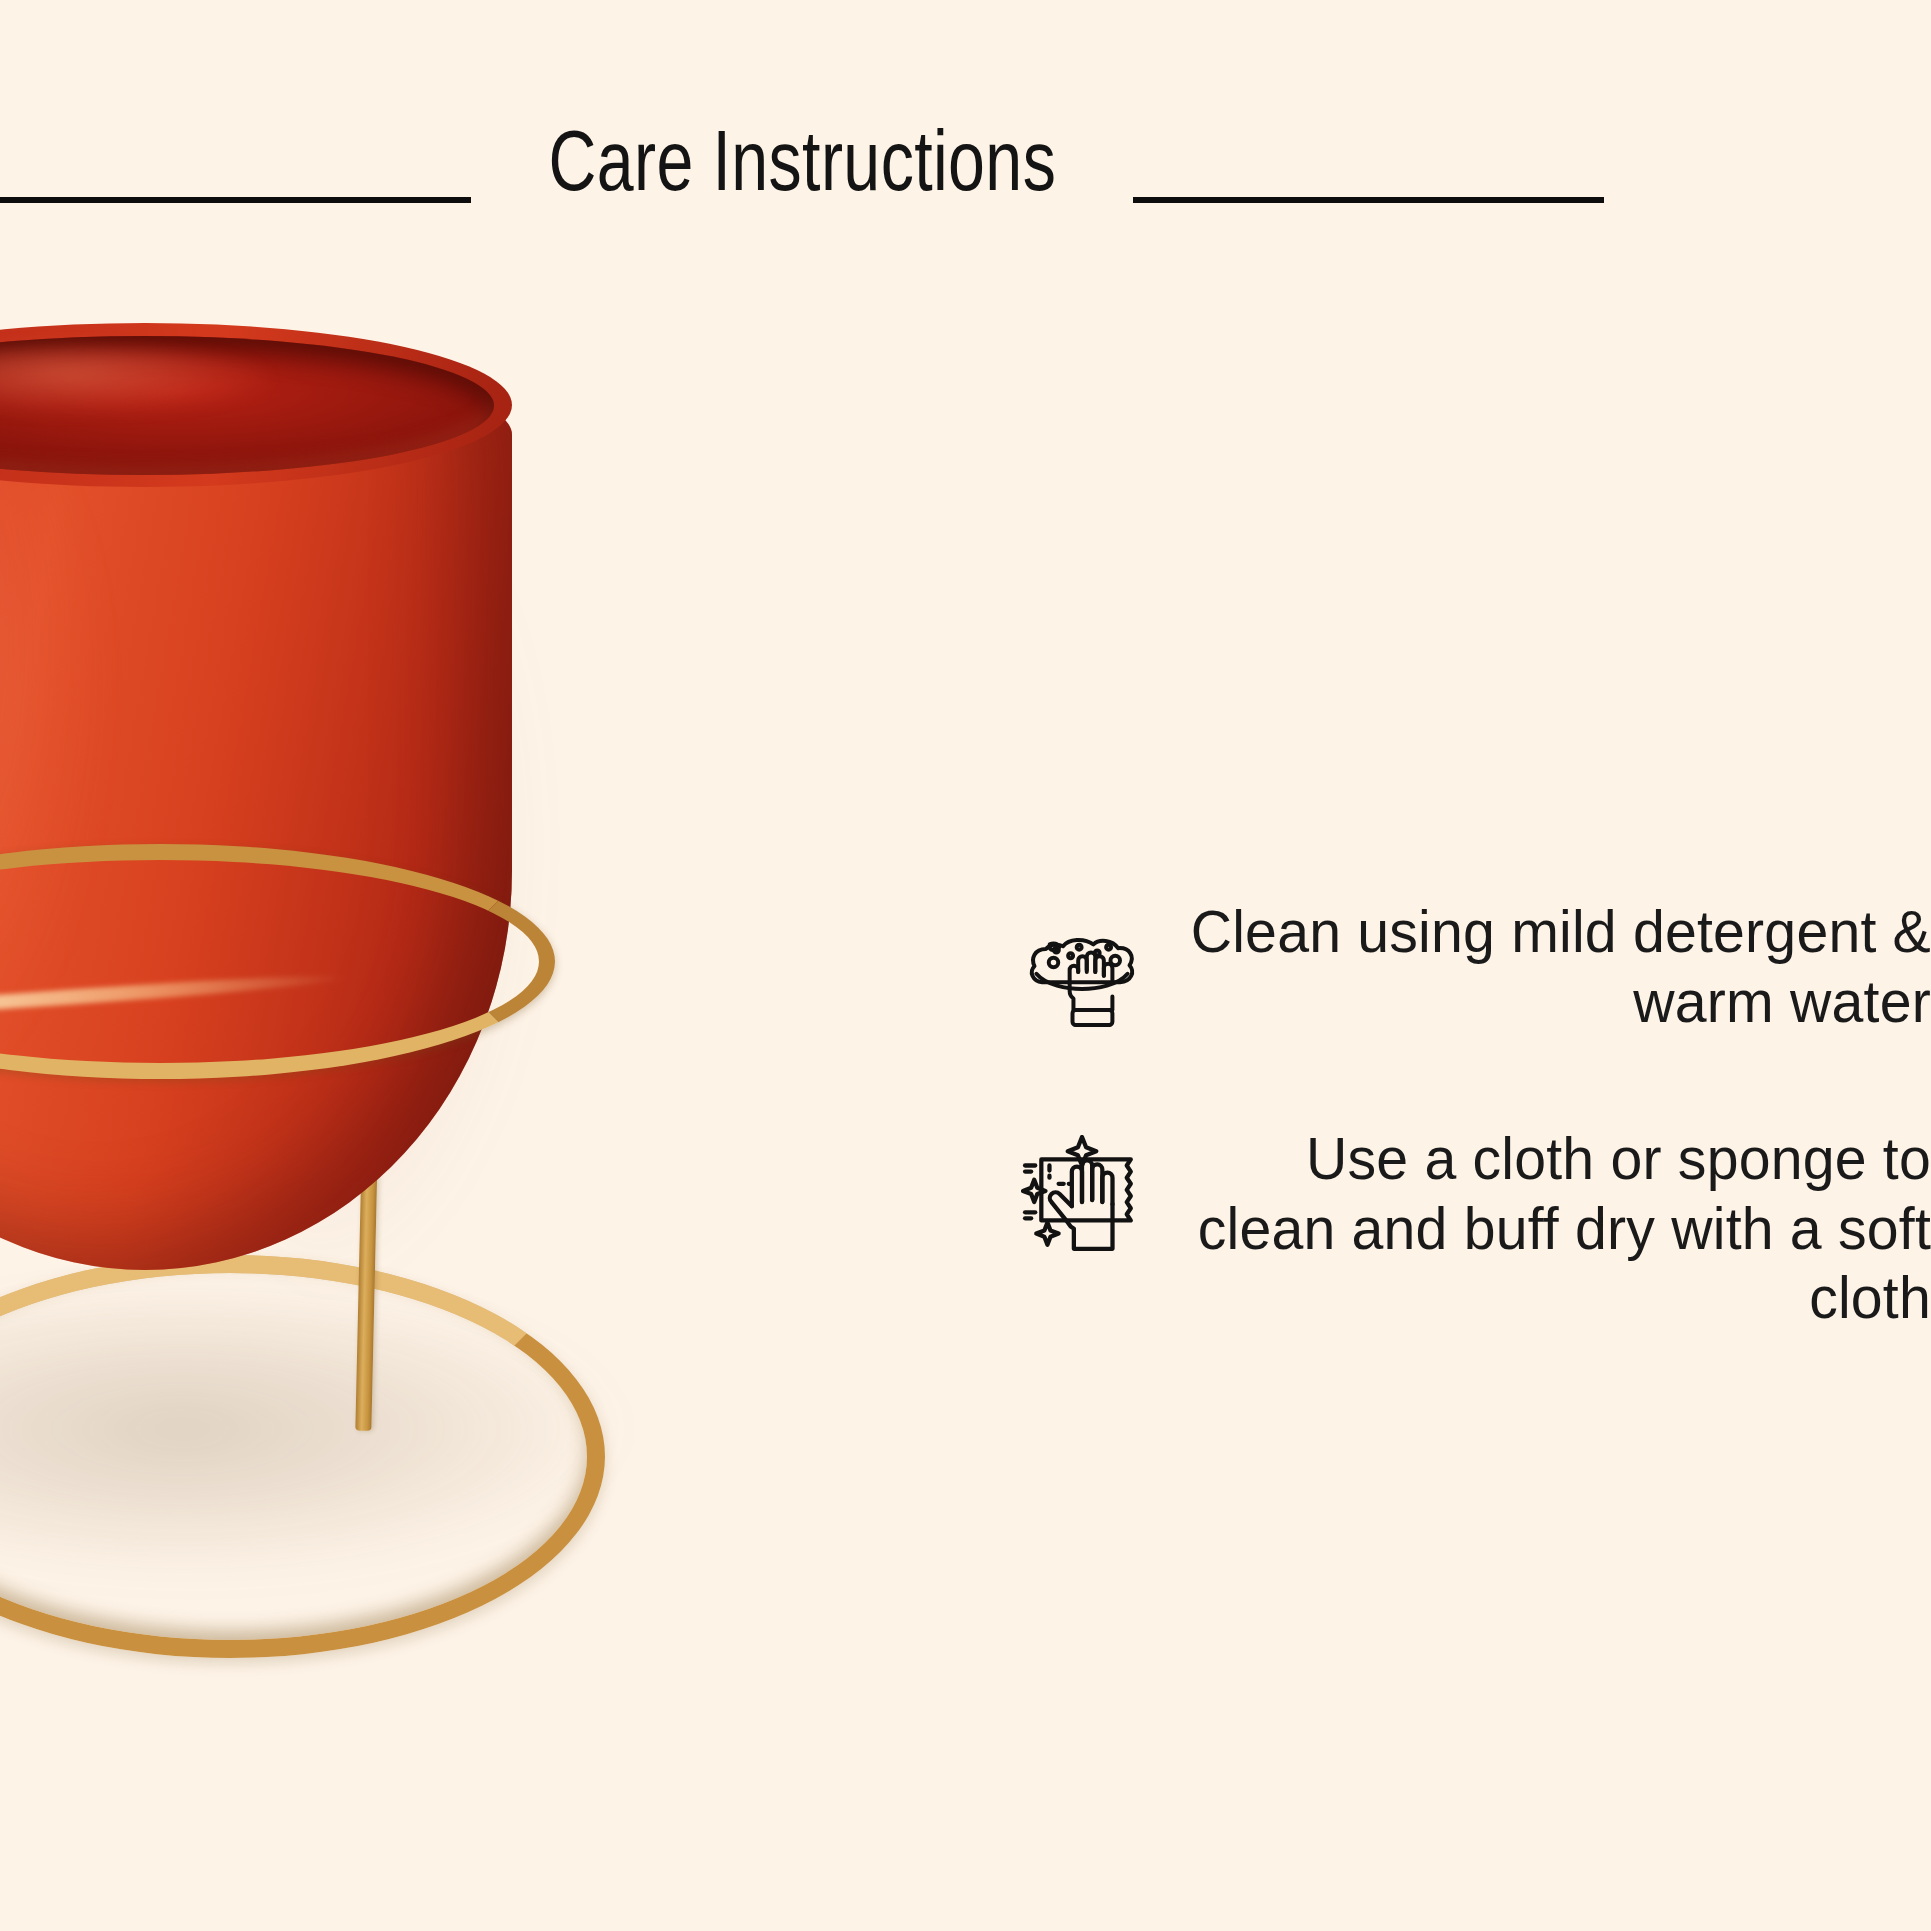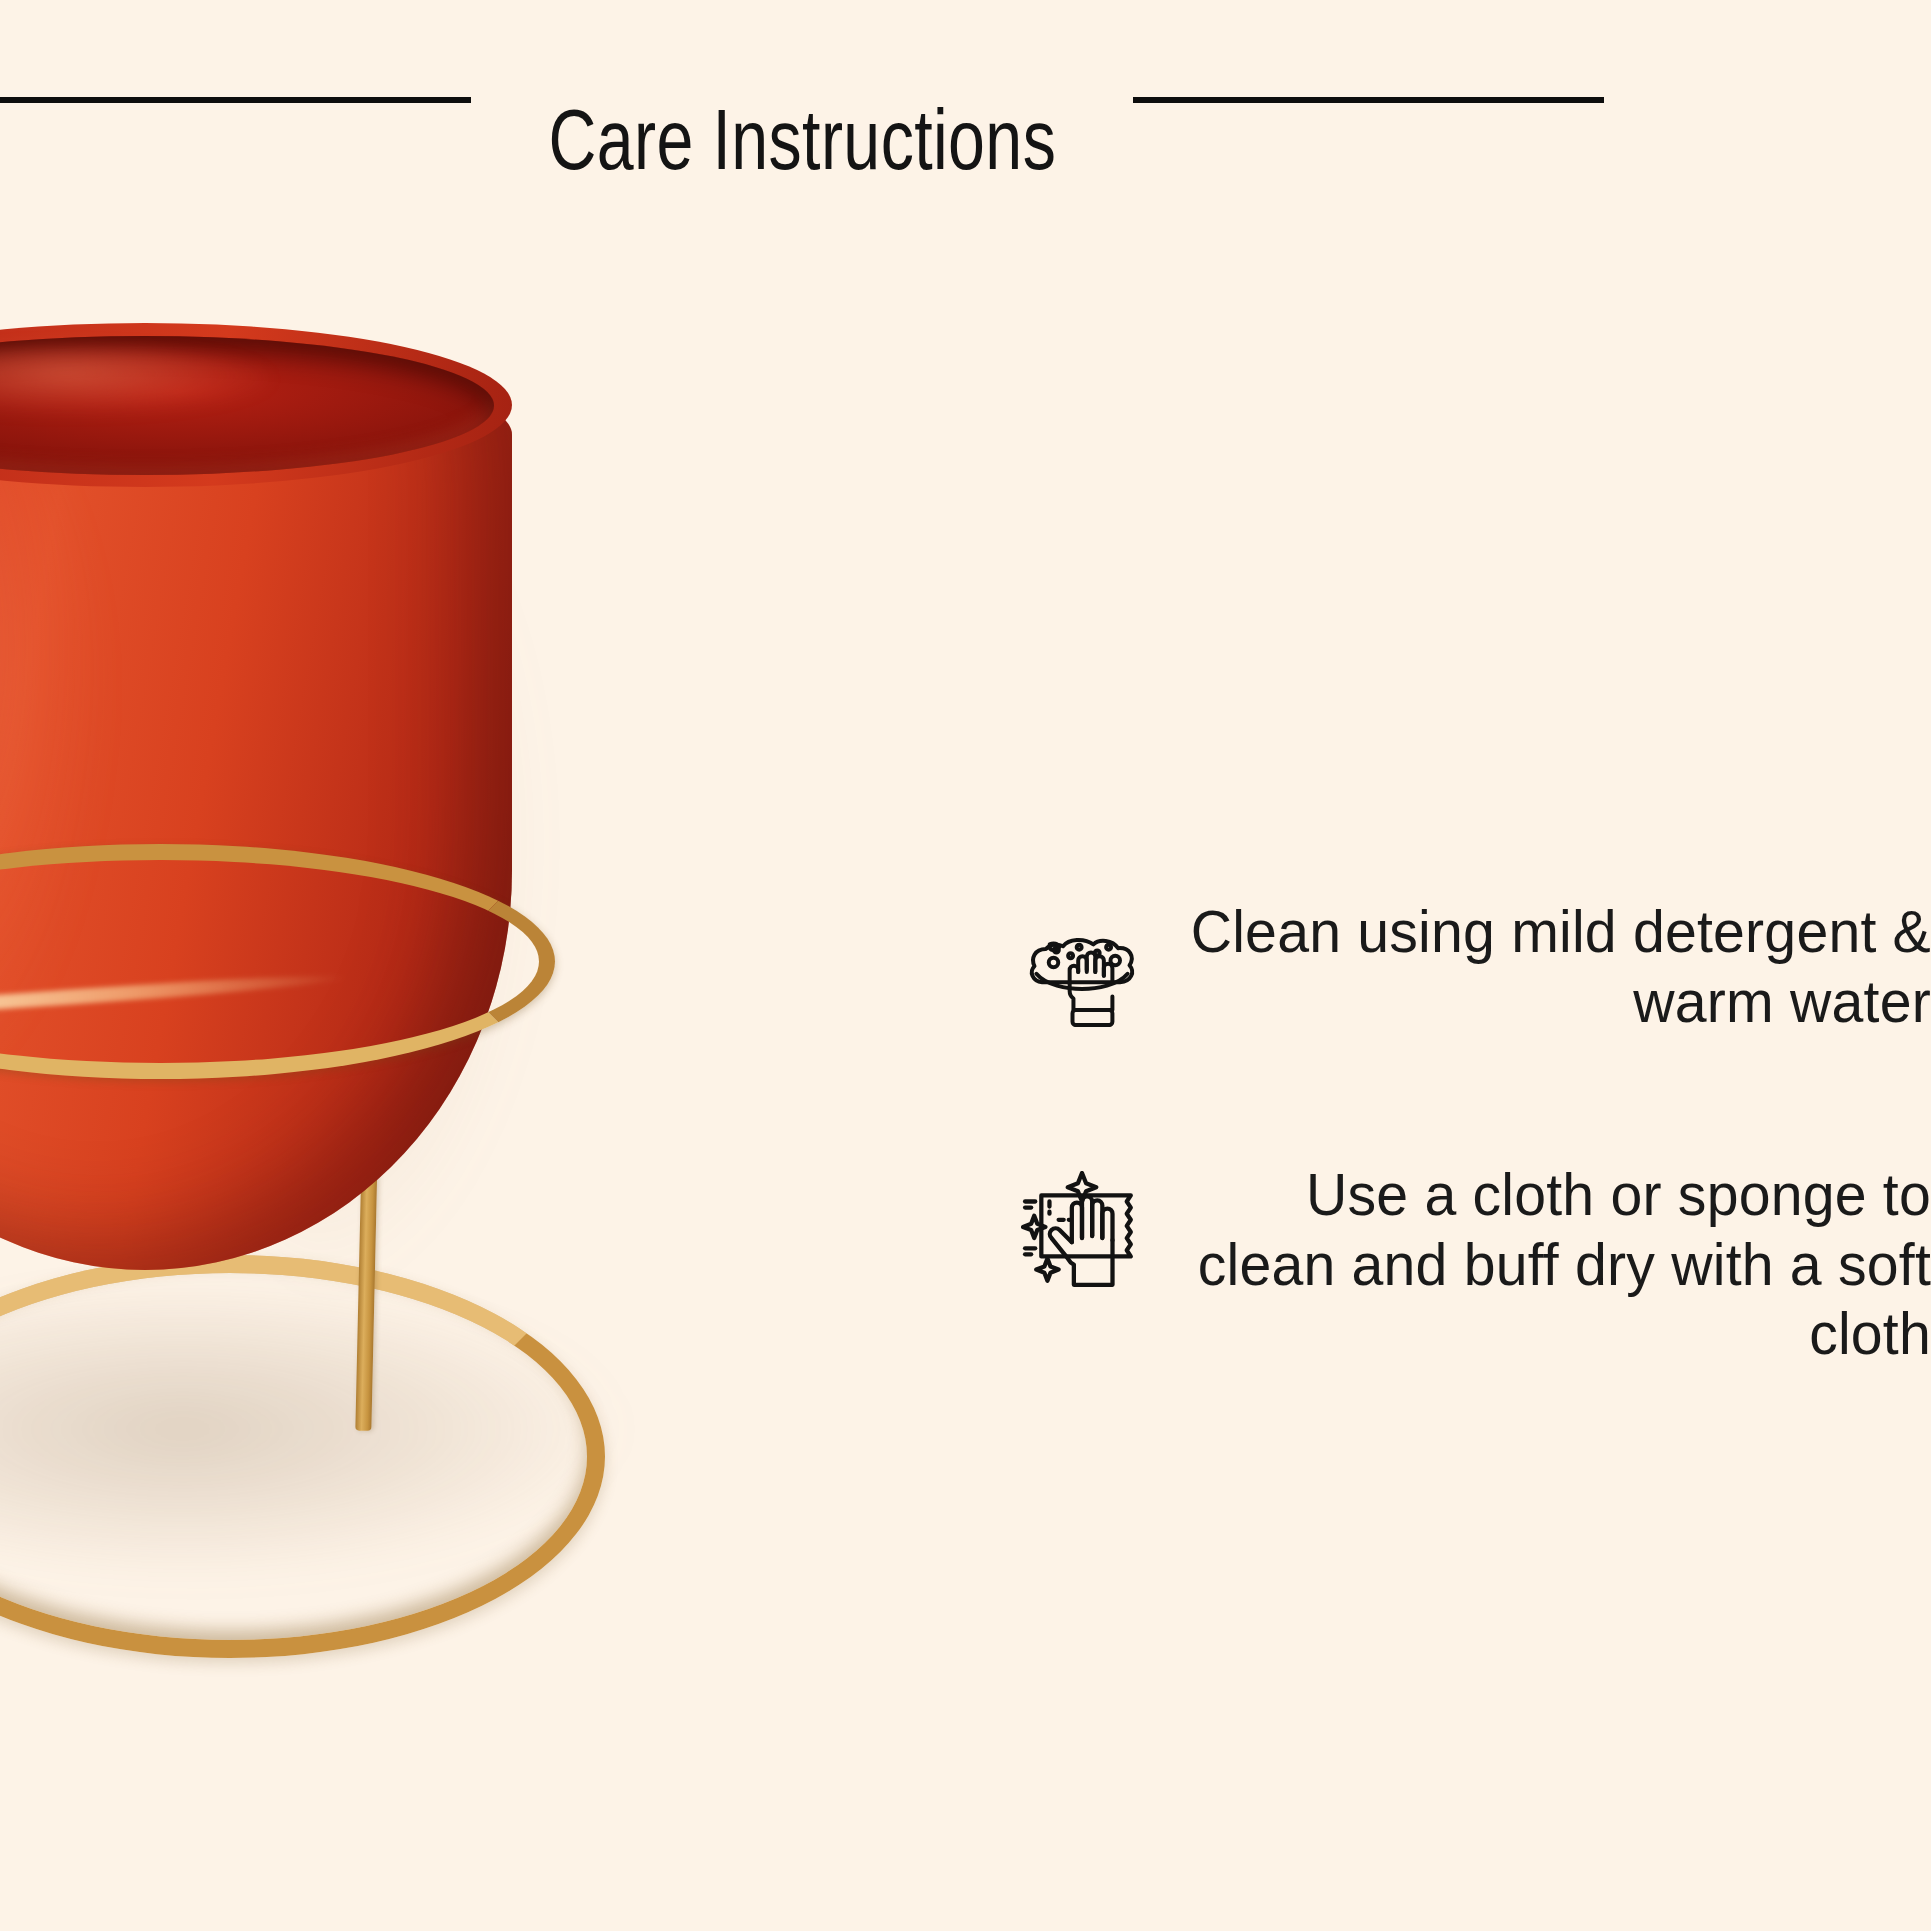--- a/index.html
+++ b/index.html
@@ -22,21 +22,21 @@
   }
 
   
   .header {
     position: absolute;
     top: 97px;
     left: 0;
     width: 1604px;
     height: 106px;
     display: flex;
-    align-items: flex-start;
+    align-items: flex-end;
     justify-content: center;
   }
   .header-rule {
     flex: 1 1 auto;
     height: 5.8px;
     background: #0d0d0d;
   }
   .header-title {
     flex: 0 0 auto;
     font-family: "Liberation Sans", sans-serif;
@@ -231,21 +231,21 @@
     left: 946px;
     top: 898px;
     width: 985px;
   }
   .care-row {
     display: flex;
     align-items: flex-start;
     justify-content: flex-end;
     gap: 5px;
   }
-  .care-row + .care-row { margin-top: 118px; }
+  .care-row + .care-row { margin-top: 82px; }
   .care-icon {
     flex: 0 0 auto;
     width: 145px;
     height: 145px;
     display: flex;
     align-items: flex-start;
     justify-content: center;
     padding-top: 15.4px;
     box-sizing: border-box;
   }

